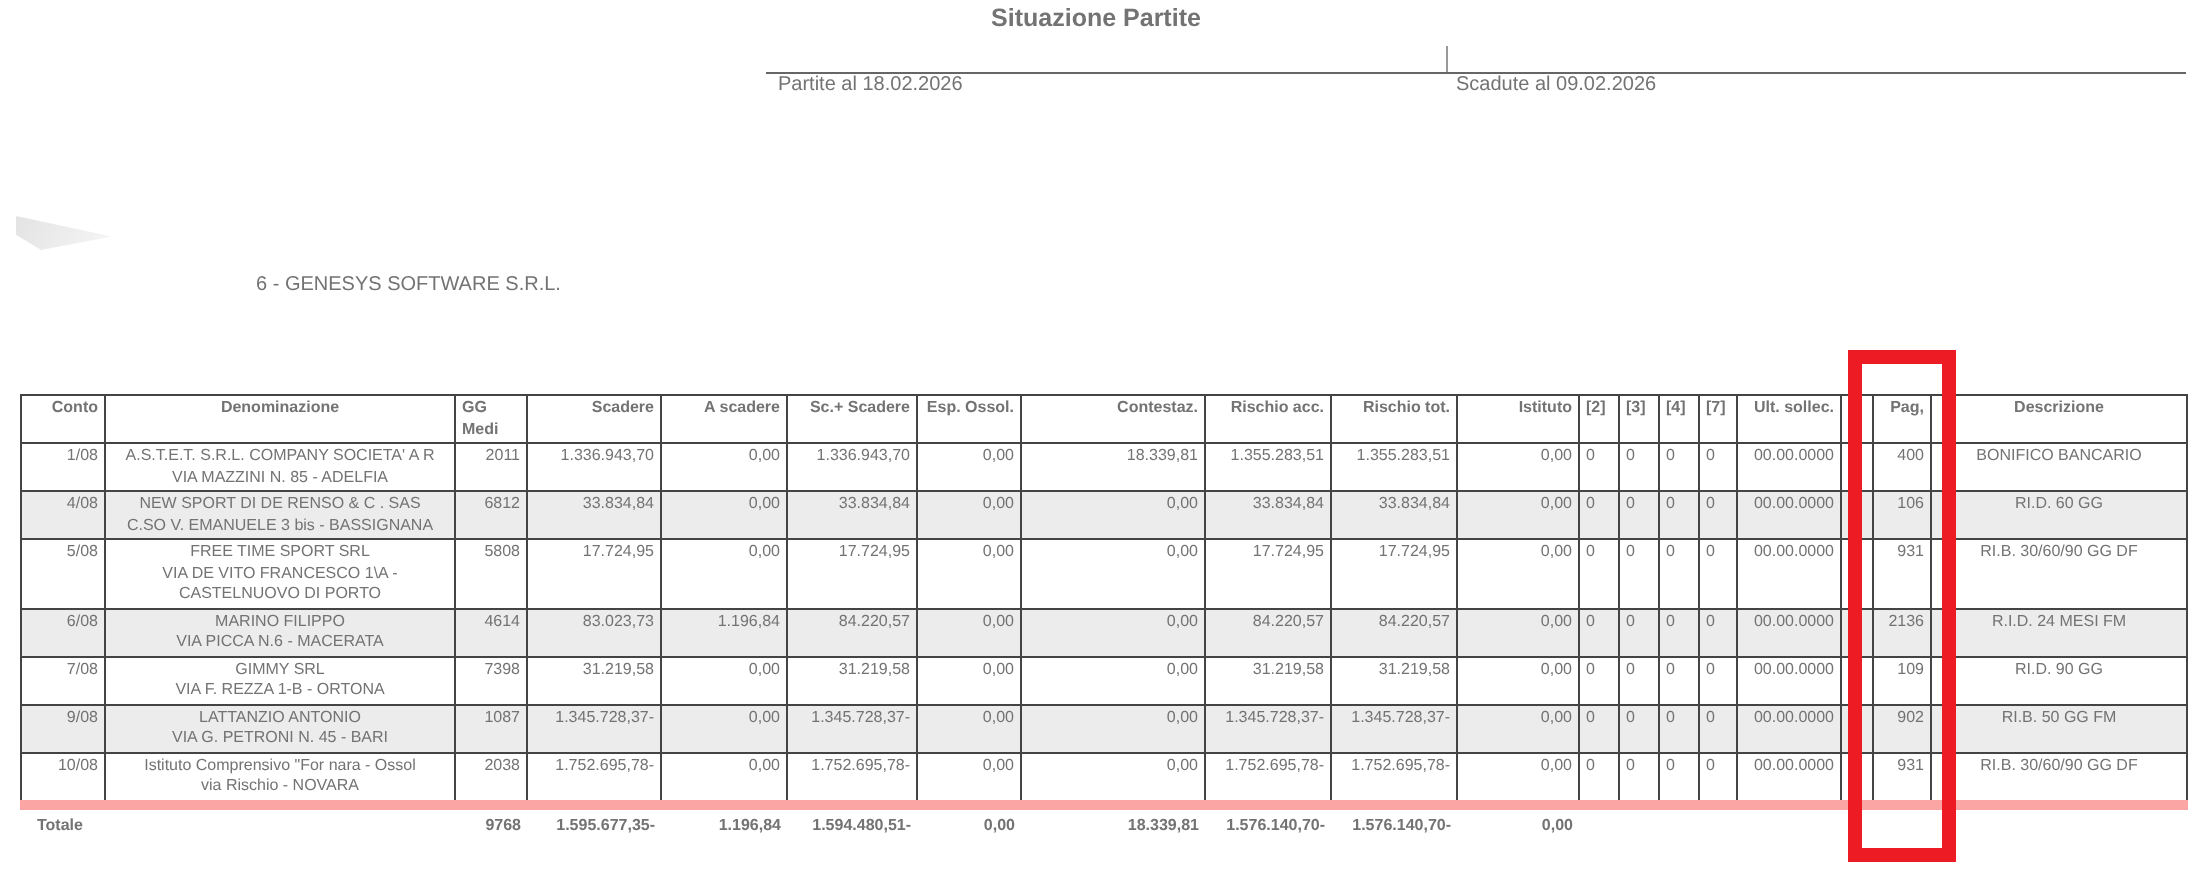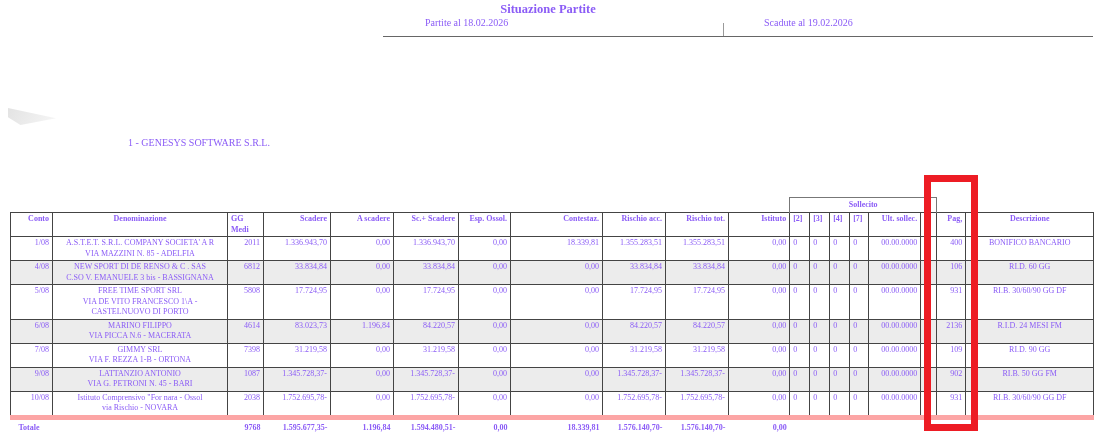--- a/index.html
+++ b/index.html
@@ -1,20 +1,20 @@
 <!DOCTYPE html>
 <html><head>
 <meta charset="utf-8">
 <style>
   html,body{margin:0;padding:0;background:#fff;}
   .page{position:relative;width:1096px;height:435px;background:#fff;overflow:hidden;
-        font-family:Liberation Serif, serif;color:#8b5cf6;}
+        font-family:Liberation Sans, sans-serif;color:#737373;}
   .title{position:absolute;top:2px;left:0;width:1096px;text-align:center;
          font-size:12.5px;font-weight:bold;}
-  .date-label{position:absolute;top:17px;font-size:10px;margin-left:36px;}
+  .date-label{position:absolute;top:37px;font-size:10px;}
   .lbl-partite{left:389px;}
   .lbl-scadute{left:728px;}
   .head-rule{position:absolute;top:36px;left:383px;width:710px;height:0;
              border-top:1px solid #666;}
   .head-tick{position:absolute;top:23px;left:723px;width:0;height:13px;
              border-left:1px solid #9a9a9a;}
   .smudge{position:absolute;left:8px;top:108px;width:48px;height:17px;
           background:linear-gradient(120deg,#e3e3e3,#f6f6f6);
           clip-path:polygon(0 0,100% 60%,26% 100%,0 55%);}
   .company{position:absolute;left:128px;top:137px;font-size:10px;}
@@ -44,25 +44,25 @@
 </style>
 </head>
 <body>
 
 <div class="page">
 
   <div class="smudge"></div>
 
   <div class="title">Situazione Partite</div>
   <div class="date-label lbl-partite">Partite al 18.02.2026</div>
-  <div class="date-label lbl-scadute">Scadute al 19.02.2026</div>
+  <div class="date-label lbl-scadute">Scadute al 09.02.2026</div>
   <div class="head-rule"></div>
   <div class="head-tick"></div>
 
-  <div class="company">1 - GENESYS SOFTWARE S.R.L.</div>
+  <div class="company">6 - GENESYS SOFTWARE S.R.L.</div>
 
   <div class="tablewrap">
     <table>
       <colgroup>
         <col style="width:42px">
           <col style="width:175px">
           <col style="width:36px">
         <col style="width:67px">
           <col style="width:63px">
           <col style="width:65px">
@@ -74,25 +74,20 @@
           <col style="width:20px">
         <col style="width:20px">
           <col style="width:20px">
           <col style="width:19px">
         <col style="width:52px">
           <col style="width:16px">
           <col style="width:29px">
         <col style="width:128px">
       </colgroup>
       <thead>
-        <tr class="group-row">
-          <td class="nb" colspan="11"></td>
-          <td class="group-cell" colspan="6">Sollecito</td>
-          <td class="nb" colspan="2"></td>
-        </tr>
         <tr class="head-row">
           <th class="r">Conto</th>
           <th class="l">Denominazione</th>
           <th class="c pre">GG
 Medi</th>
           <th class="r">Scadere</th>
           <th class="r">A scadere</th>
           <th class="r">Sc.+ Scadere</th>
           <th class="r">Esp. Ossol.</th>
           <th class="r">Contestaz.</th>

